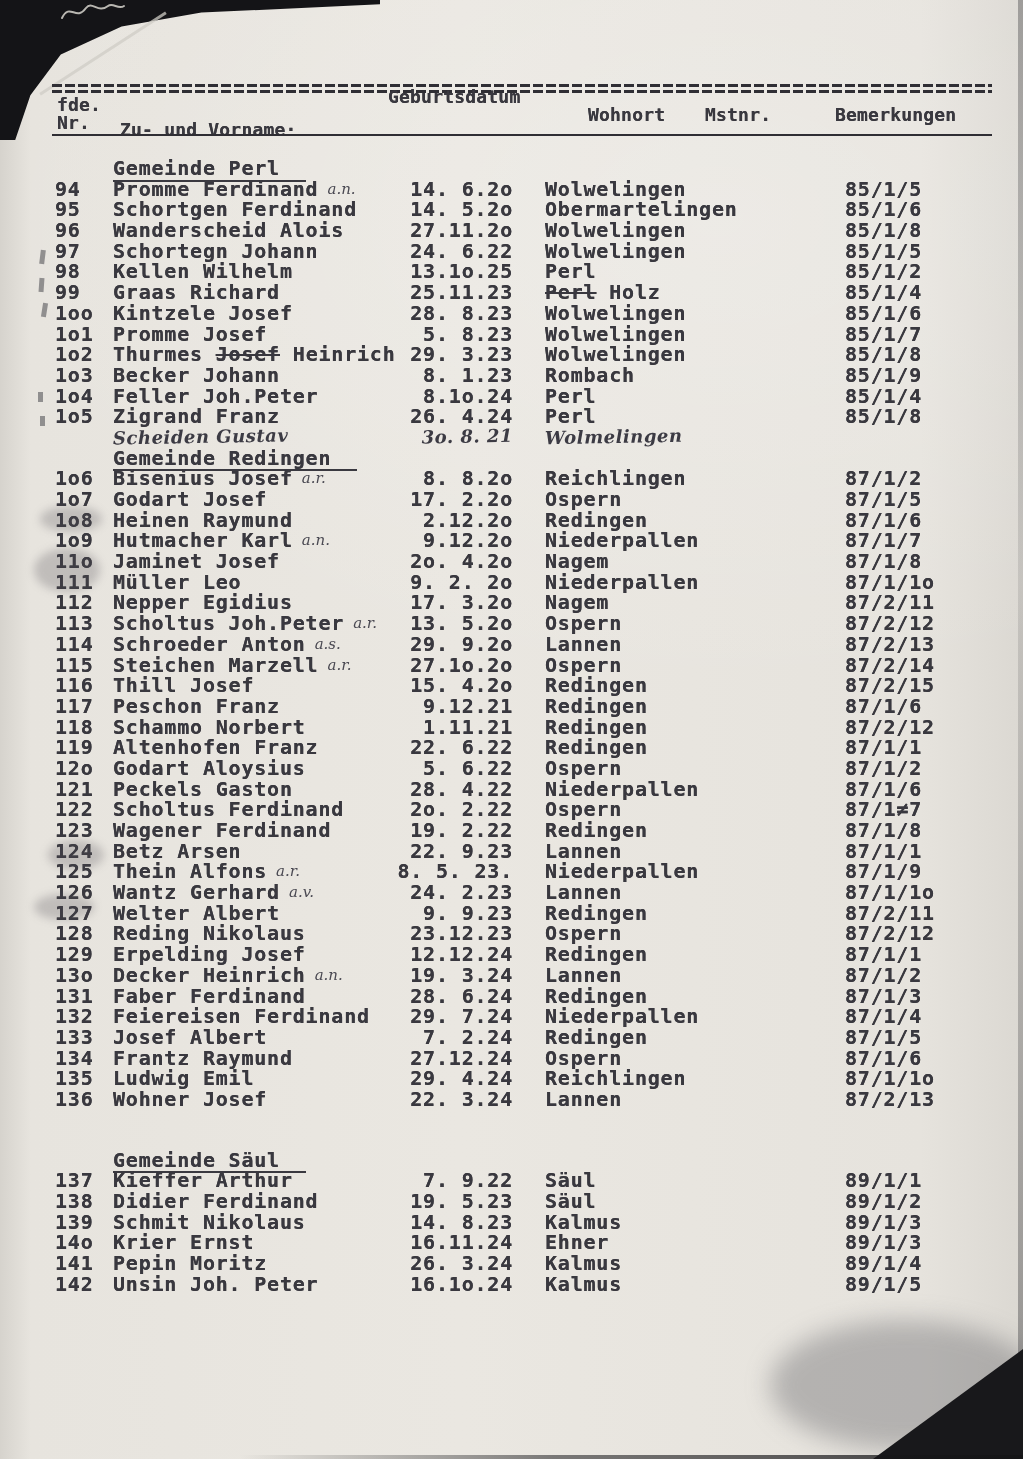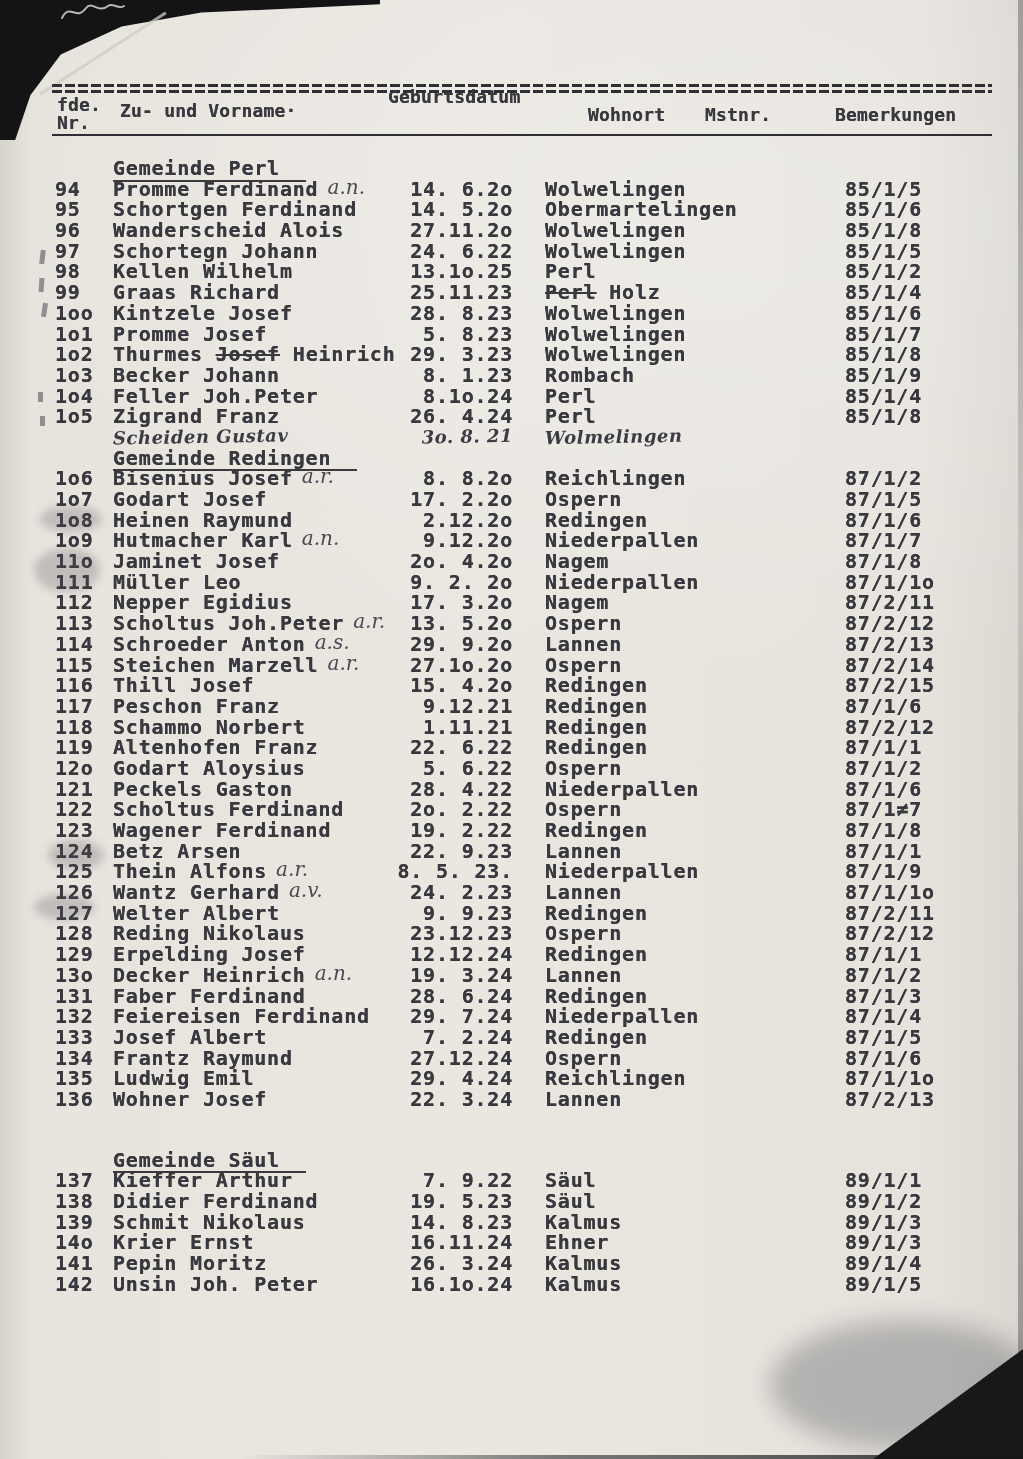--- a/index.html
+++ b/index.html
@@ -36,21 +36,21 @@
   .tk-1 { left:40px; top:250px; transform:rotate(7deg); }
   .tk-2 { left:39px; top:278px; transform:rotate(4deg); }
   .tk-3 { left:42px; top:303px; transform:rotate(9deg); }
   .tk-4 { left:38px; top:392px; height:10px; }
   .tk-5 { left:40px; top:416px; height:10px; }
   .pen-squiggle { position:absolute; left:58px; top:0; }
   
   .hlabel { position:absolute; font-size:18px; line-height:18px; letter-spacing:.2px; white-space:nowrap; }
   .h-nr1 { left:57px; top:96px; }
   .h-nr2 { left:57px; top:114px; }
-  .h-name { left:120px; top:102px; }
+  .h-name { left:120px; top:121px; }
   .h-birth { left:388px; top:88px; }
   .h-wohnort { left:588px; top:106px; }
   .h-mstnr { left:705px; top:106px; }
   .h-bemerk { left:835px; top:106px; }
   .divider { position:absolute; top:84px; left:52px; width:940px; height:9px;
     background:
       repeating-linear-gradient(90deg,#2f2e34 0 10px, rgba(0,0,0,0) 10px 13px) top / 100% 3px no-repeat,
       repeating-linear-gradient(90deg,#2f2e34 0 10px, rgba(0,0,0,0) 10px 13px) bottom / 100% 3px no-repeat; }
   .header-rule { position:absolute; top:134px; left:52px; width:940px; height:2.4px; background:#2f2e34; }
   
@@ -60,21 +60,21 @@
   .c-nr    { left:55px; }
   .c-name  { left:113px; }
   .c-date  { left:385px; width:128px; text-align:right; }
   .c-place { left:545px; }
   .c-mstnr { left:845px; }
   .section-title { position:absolute; left:113px; border-bottom:2.5px solid #3a3940;
     padding:0 26px 1px 0; }
   .gap-top { margin-top:40px; }
   .strike { text-decoration:line-through; text-decoration-thickness:2.2px; }
   .annot { font-family:"DejaVu Serif", serif; font-style:italic; font-weight:normal;
-    font-size:20px; letter-spacing:0; margin-left:9px; color:#4a4952; position:relative; top:-2px;
+    font-size:15px; letter-spacing:0; margin-left:9px; color:#4a4952; position:relative; top:-2px;
     text-shadow:none; }
   .hw-row .c { font-family:"DejaVu Serif", serif; font-style:italic; font-weight:600;
     font-size:18px; letter-spacing:.5px; color:#3c3b44; text-shadow:none; transform:rotate(-1deg); }
 </style>
 </head>
 <body>
 
 <div class="page">
 
   <div class="corner-tl"></div>

